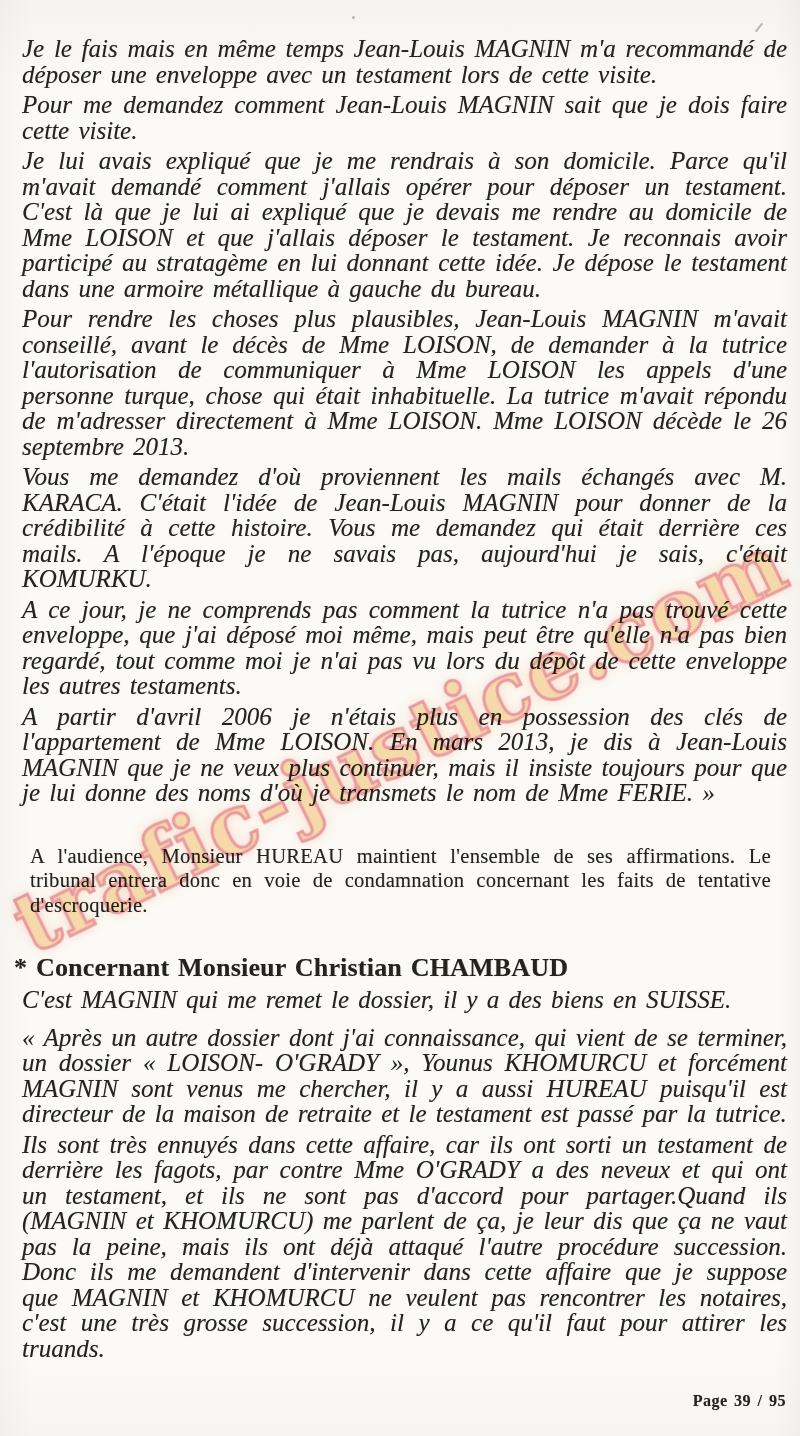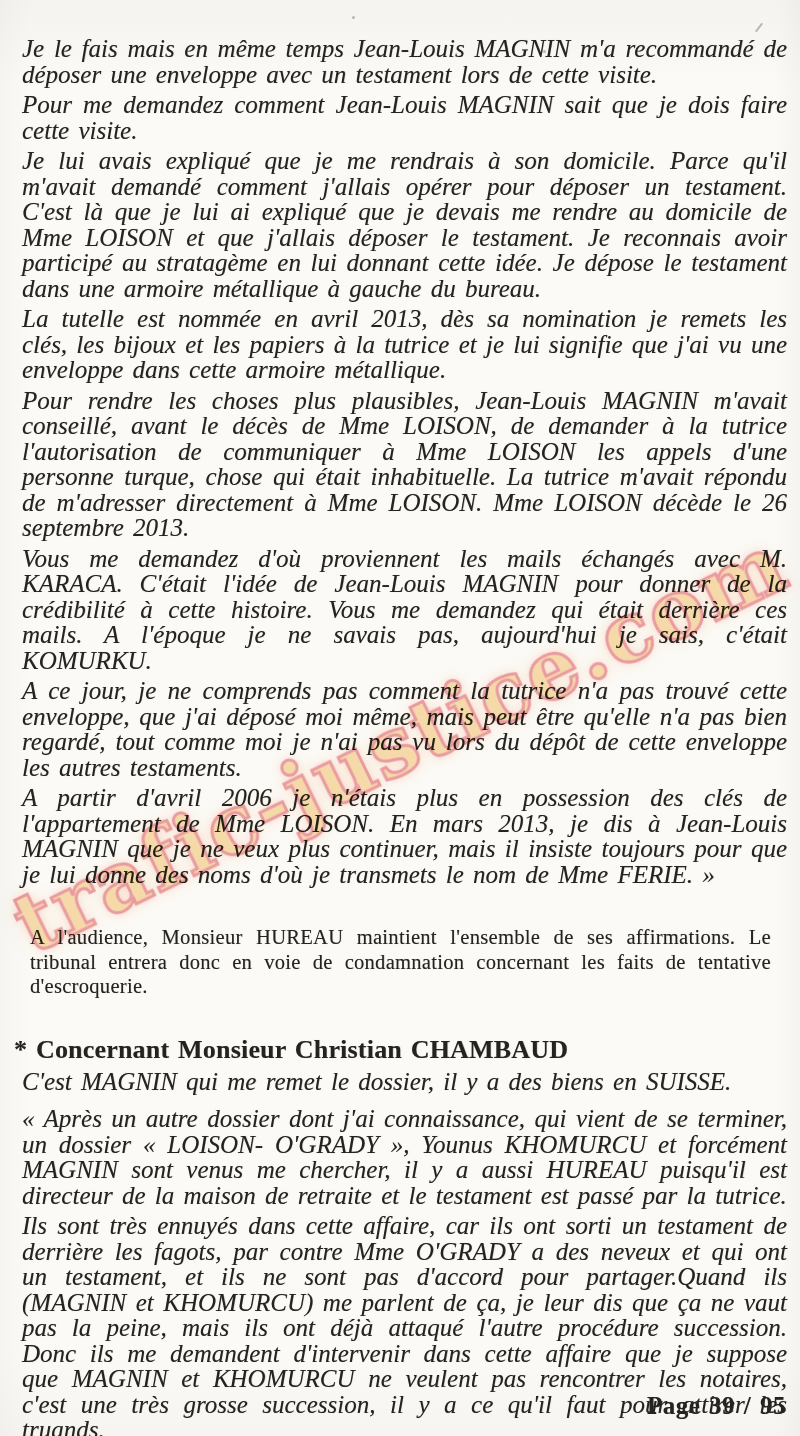--- a/index.html
+++ b/index.html
@@ -50,41 +50,40 @@
     font-family:"DejaVu Serif", serif; font-weight:bold;
     font-size:82px; letter-spacing:2px;
     color: var(--watermark-fill, #f6c97e);
     -webkit-text-stroke: 3px var(--watermark-stroke, #e2626c);
     text-shadow: 0 0 8px rgba(238,140,120,0.55), 0 0 20px rgba(255,190,110,0.45);
     opacity:0.62; mix-blend-mode:multiply; filter: blur(0.4px);
     pointer-events:none; z-index:5;
   }
   .page-number {
     position:absolute; right:14px; top:1392px;
-    font-weight:bold; font-size:25px; letter-spacing:0.5px; word-spacing:2px;
+    font-weight:bold; font-size:16px; letter-spacing:0.5px; word-spacing:2px;
     color: var(--ink, #25231e);
     text-shadow: 0.3px 0.3px 0.7px rgba(62,60,54,0.4);
   }
   .speck { position:absolute; background:#6f6d66; opacity:0.45; }
   .speck-1 { left:352px; top:16px; width:3px; height:3px; border-radius:50%; }
   .speck-2 { left:758px; top:22px; width:2px; height:11px; transform:rotate(38deg); border-radius:1px; }
   .speck-3 { left:543px; top:50px; width:3px; height:3px; border-radius:50%; }
 </style>
 </head>
 <body>
 
 <div class="page">
 
   <div class="content">
 
     <section class="testimony">
       <p class="it">Je le fais mais en même temps Jean-Louis MAGNIN m'a recommandé de déposer une enveloppe avec un testament lors de cette visite.</p>
       <p class="it">Pour me demandez comment Jean-Louis MAGNIN sait que je dois faire cette visite.</p>
       <p class="it">Je lui avais expliqué que je me rendrais à son domicile. Parce qu'il m'avait demandé comment j'allais opérer pour déposer un testament. C'est là que je lui ai expliqué que je devais me rendre au domicile de Mme LOISON et que j'allais déposer le testament. Je reconnais avoir participé au stratagème en lui donnant cette idée. Je dépose le testament dans une armoire métallique à gauche du bureau.</p>
-      <p class="it">La tutelle est nommée en avril 2013, dès sa nomination je remets les clés, les bijoux et les papiers à la tutrice et je lui signifie que j'ai vu une enveloppe dans cette armoire métallique.</p>
       <p class="it">Pour rendre les choses plus plausibles, Jean-Louis MAGNIN m'avait conseillé, avant le décès de Mme LOISON, de demander à la tutrice l'autorisation de communiquer à Mme LOISON les appels d'une personne turque, chose qui était inhabituelle. La tutrice m'avait répondu de m'adresser directement à Mme LOISON. Mme LOISON décède le 26 septembre 2013.</p>
       <p class="it">Vous me demandez d'où proviennent les mails échangés avec M. KARACA. C'était l'idée de Jean-Louis MAGNIN pour donner de la crédibilité à cette histoire. Vous me demandez qui était derrière ces mails. A l'époque je ne savais pas, aujourd'hui je sais, c'était KOMURKU.</p>
       <p class="it">A ce jour, je ne comprends pas comment la tutrice n'a pas trouvé cette enveloppe, que j'ai déposé moi même, mais peut être qu'elle n'a pas bien regardé, tout comme moi je n'ai pas vu lors du dépôt de cette enveloppe les autres testaments.</p>
       <p class="it">A partir d'avril 2006 je n'étais plus en possession des clés de l'appartement de Mme LOISON. En mars 2013, je dis à Jean-Louis MAGNIN que je ne veux plus continuer, mais il insiste toujours pour que je lui donne des noms d'où je transmets le nom de Mme FERIE. »</p>
     </section>
 
     <p class="plain court">A l'audience, Monsieur HUREAU maintient l'ensemble de ses affirmations. Le tribunal entrera donc en voie de condamnation concernant les faits de tentative d'escroquerie.</p>
 
     <h2 class="heading">* Concernant Monsieur Christian CHAMBAUD</h2>
 

